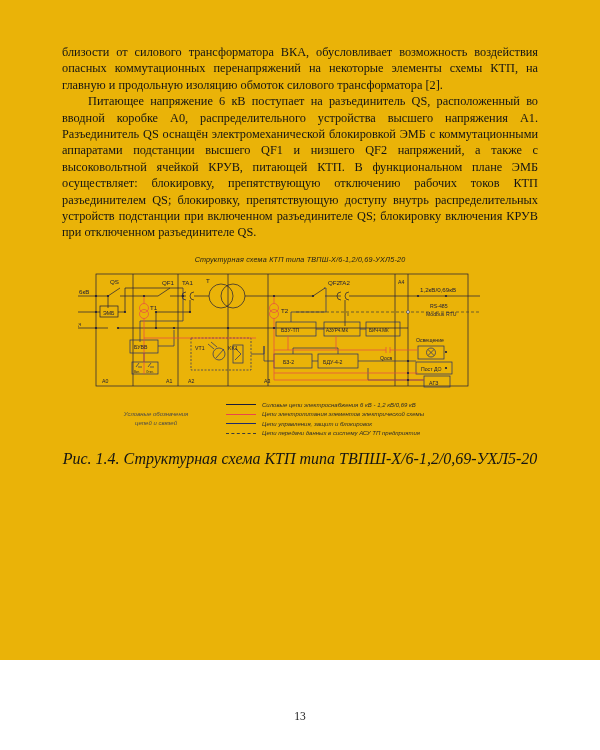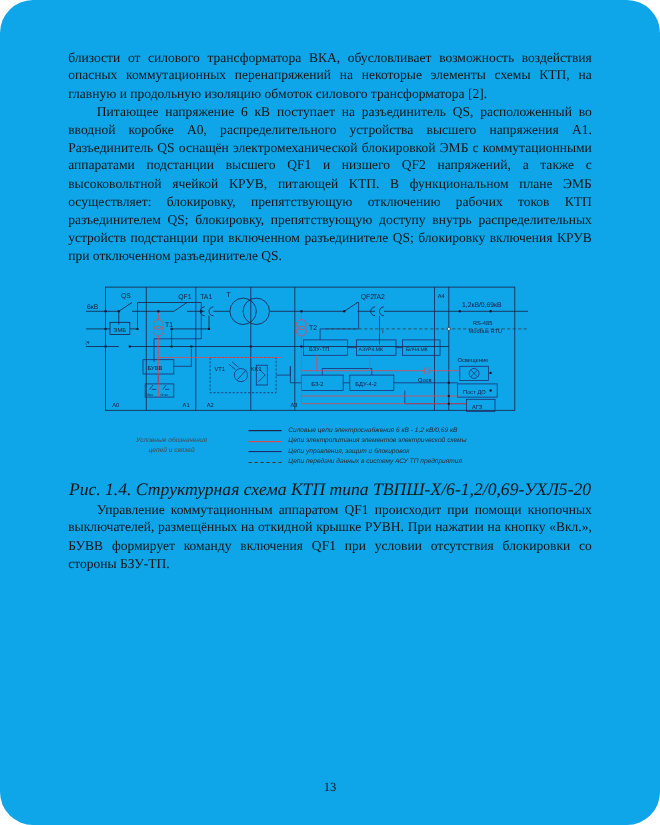--- a/index.html
+++ b/index.html
@@ -12,23 +12,22 @@
     height: 750px;
     position: relative;
     font-family: "Liberation Serif", serif;
     color: #111111;
     overflow: hidden;
   }
   .page {
     position: absolute;
     left: 0; top: 0;
     width: 600px;
-    height: 750px;
-    background: #0ea5e9;
-    border-radius: 30px;
+    height: 660px;
+    background: #eab308;
   }
   .content {
     position: absolute;
     left: 62px;
     top: 44px;
     width: 476px;
   }
   p.body-par {
     margin: 0 0 0 0;
     text-align: justify;
@@ -126,20 +125,21 @@
 <body>
 
 <div class="page">
   <div class="content">
 
     <p class="body-par no-indent">близости от силового трансформатора ВКА, обусловливает возможность воздействия опасных коммутационных перенапряжений на некоторые элементы схемы КТП, на главную и продольную изоляцию обмоток силового трансформатора [2].</p>
     <p class="body-par">Питающее напряжение 6 кВ поступает на разъединитель QS, расположенный во вводной коробке А0, распределительного устройства высшего напряжения А1. Разъединитель QS оснащён электромеханической блокировкой ЭМБ с коммутационными аппаратами подстанции высшего QF1 и низшего QF2 напряжений, а также с высоковольтной ячейкой КРУВ, питающей КТП. В функциональном плане ЭМБ осуществляет: блокировку, препятствующую отключению рабочих токов КТП разъединителем QS; блокировку, препятствующую доступу внутрь распределительных устройств подстанции при включенном разъединителе QS; блокировку включения КРУВ при отключенном разъединителе QS.</p>
 
     <div class="figure">
 
+      <div class="fig-title">Структурная схема КТП типа ТВПШ-Х/6-1,2/0,69-УХЛ5-20</div>
 
       <div class="schema">
         <svg width="410" height="125" viewBox="0 0 410 125" xmlns="http://www.w3.org/2000/svg">
           <g fill="none" stroke="#1b1b3a" stroke-width="0.7">
 
             <rect x="18" y="6" width="372" height="112"></rect>
 
             <line x1="55" y1="6" x2="55" y2="118"></line>
             <line x1="100" y1="6" x2="100" y2="118"></line>
             <line x1="150" y1="6" x2="150" y2="118"></line>
@@ -358,18 +358,17 @@
           <div class="legend-row">
             <span class="legend-swatch" style="border-top:1.3px dashed #3b3b3b;"></span>
             <span class="legend-text">Цепи передачи данных в систему АСУ ТП предприятия</span>
           </div>
         </div>
       </div>
 
       <div class="fig-caption">Рис. 1.4. Структурная схема КТП типа ТВПШ-Х/6-1,2/0,69-УХЛ5-20</div>
     </div>
 
-    <p class="body-par">Управление коммутационным аппаратом QF1 происходит при помощи кнопочных выключателей, размещённых на откидной крышке РУВН. При нажатии на кнопку «Вкл.», БУВВ формирует команду включения QF1 при условии отсутствия блокировки со стороны БЗУ-ТП.</p>
 
   </div>
 
   <div class="page-number">13</div>
 </div>
 
 </body></html>

